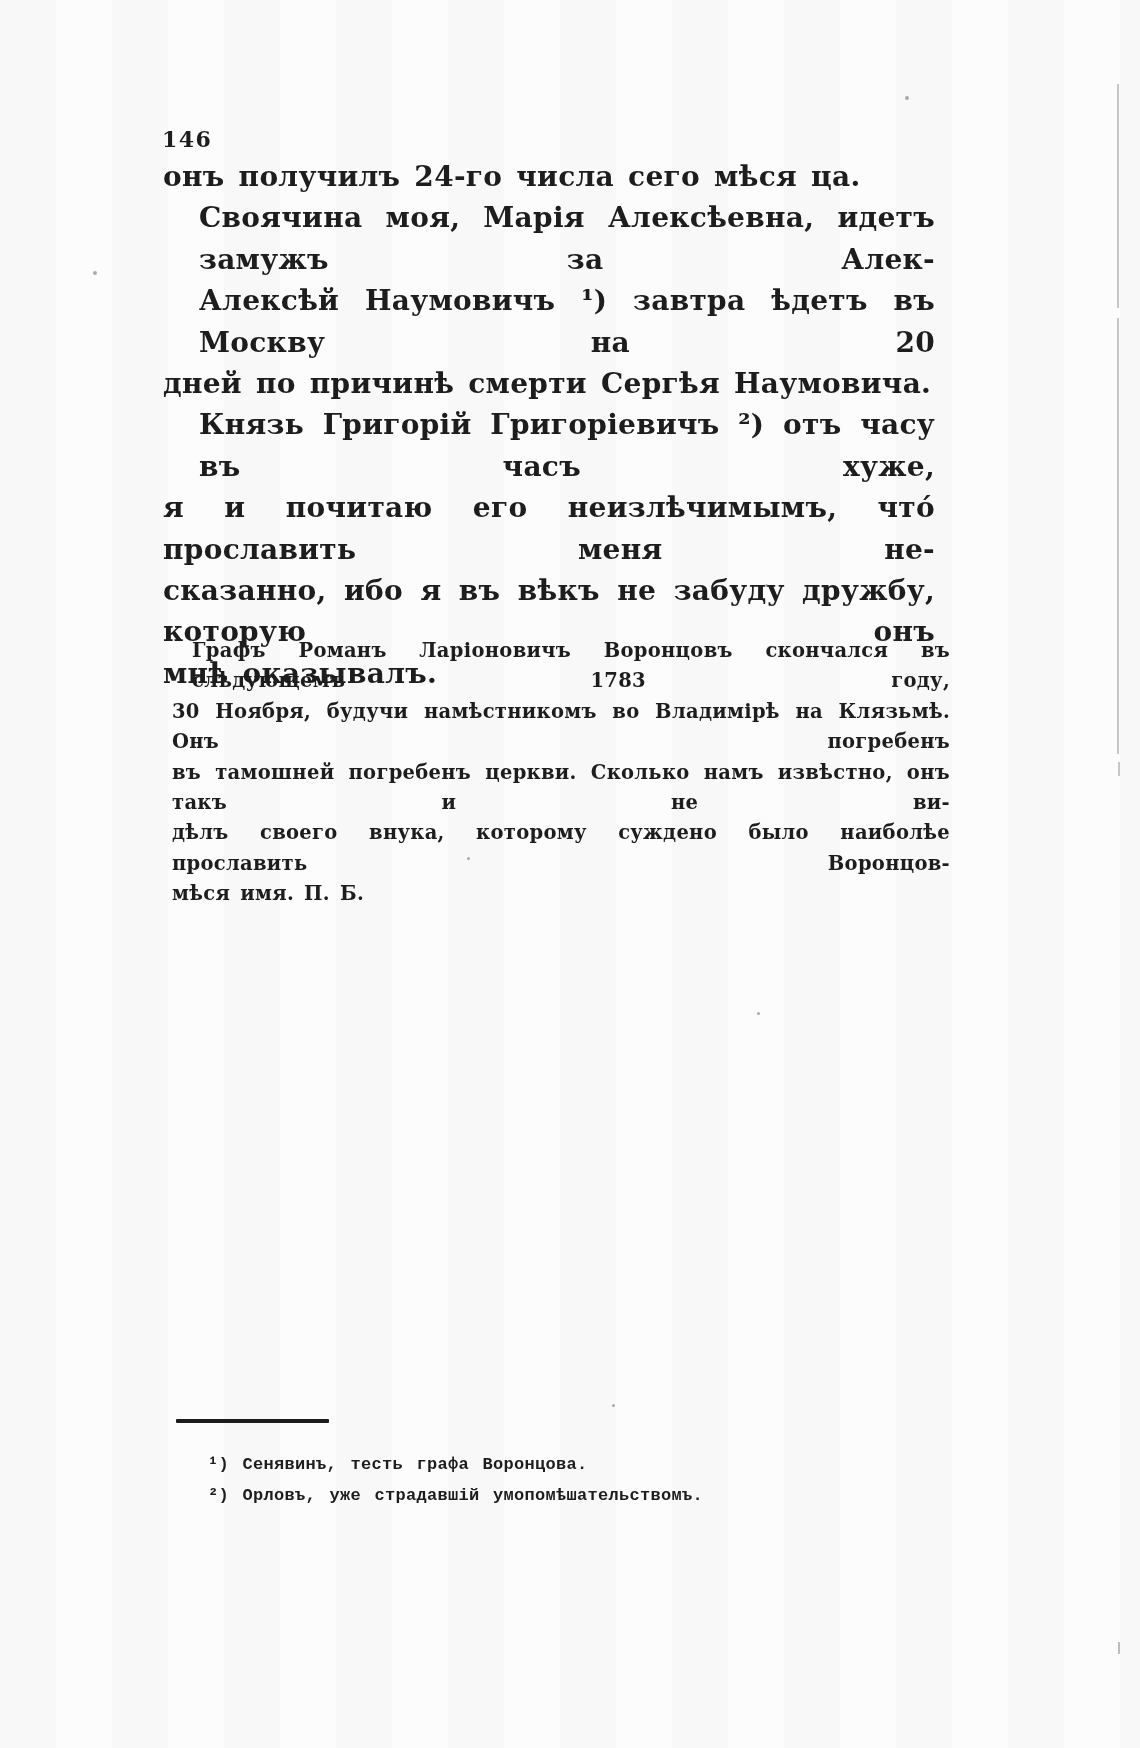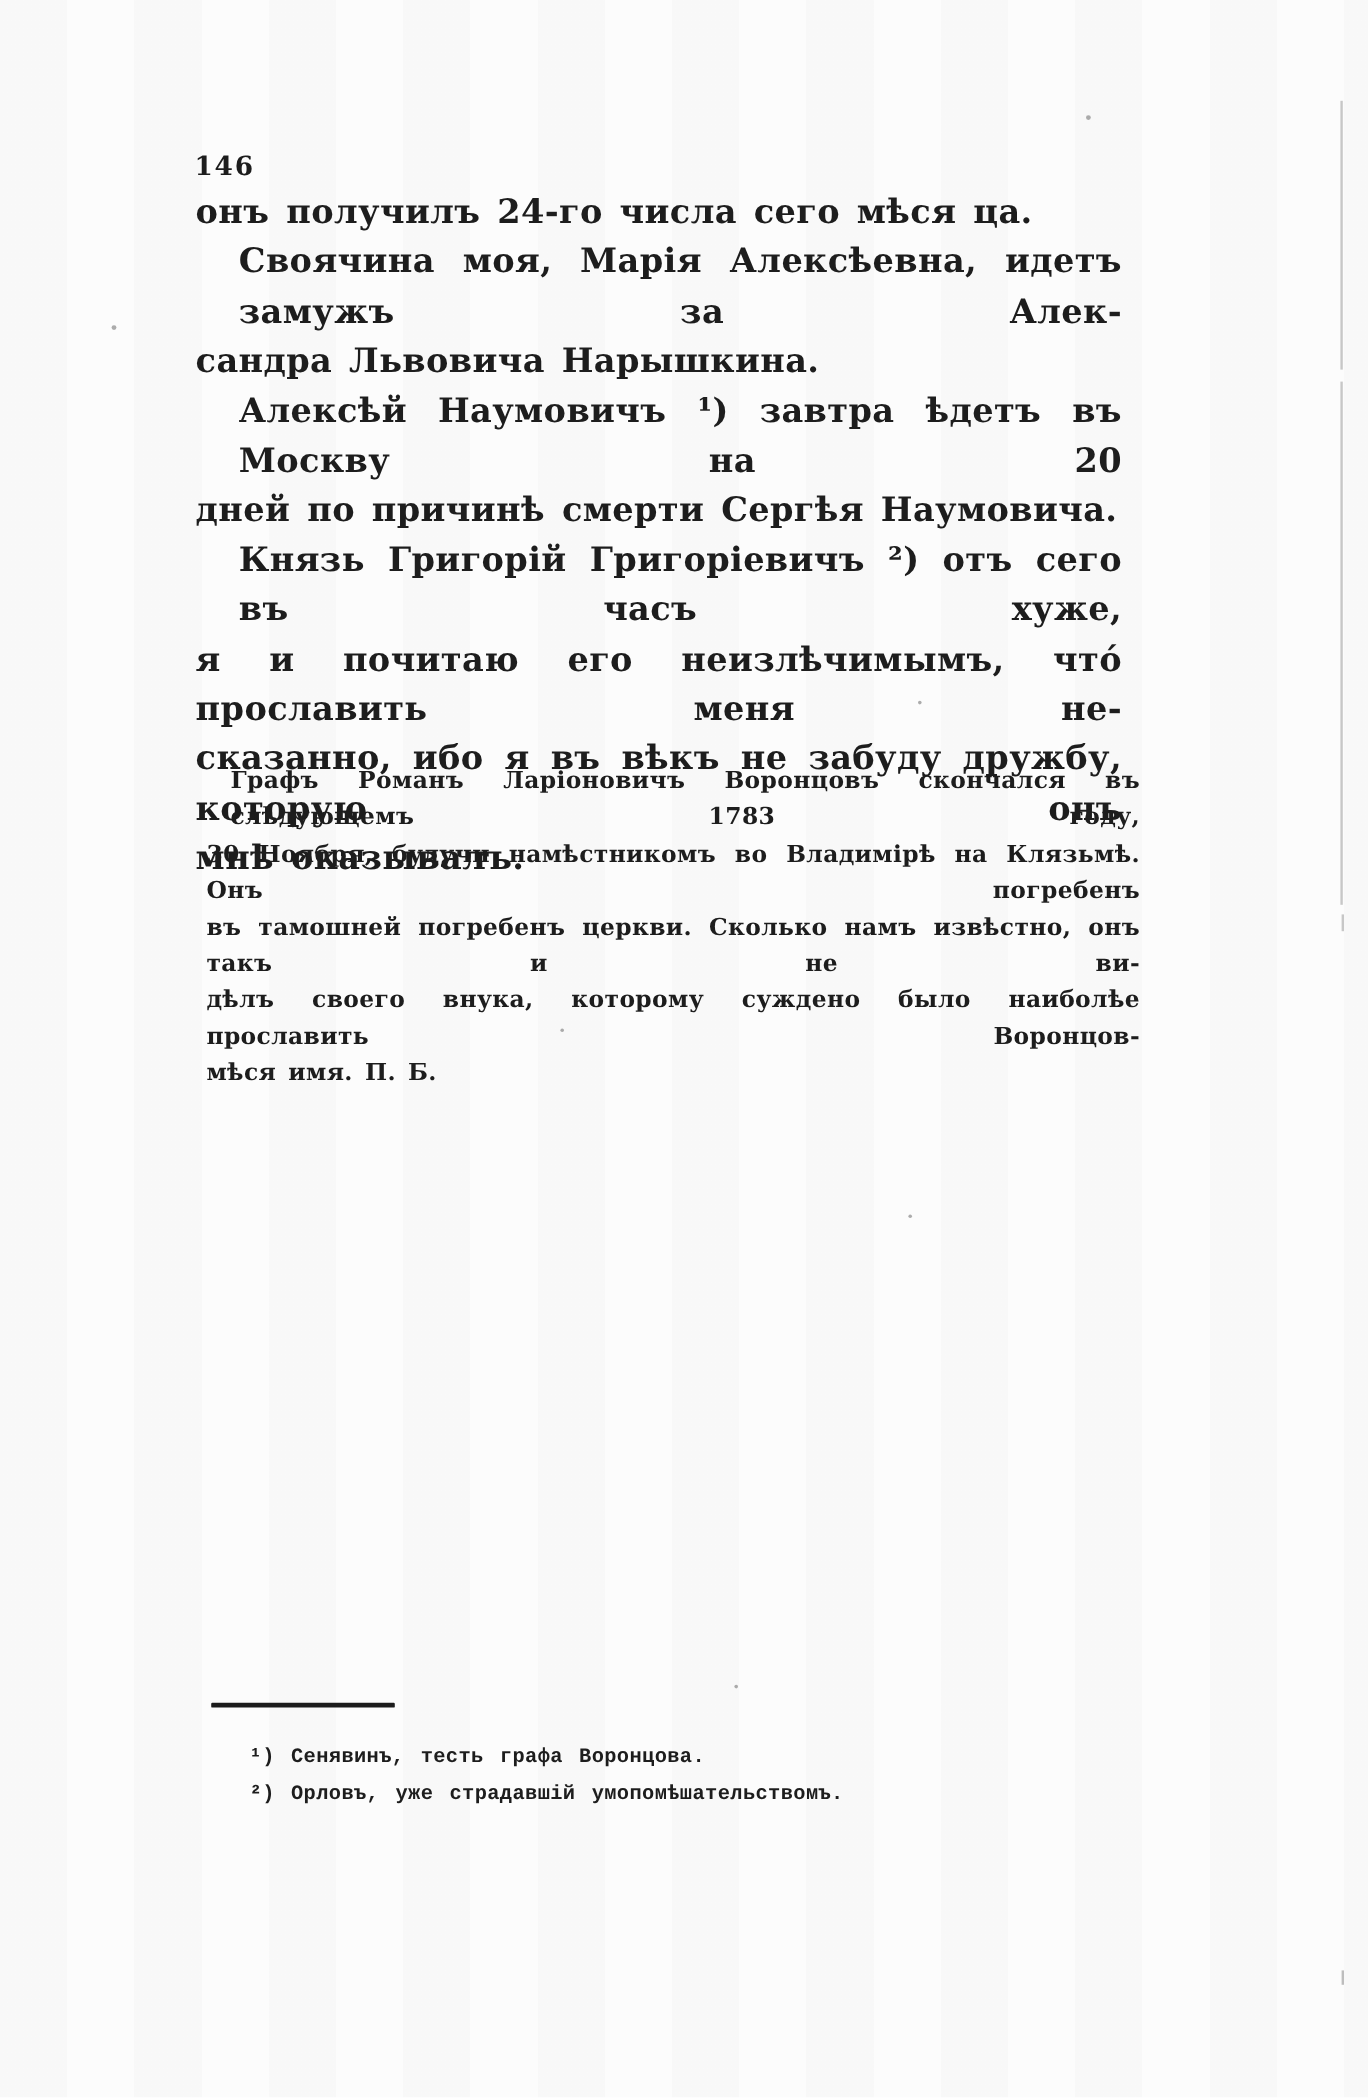--- a/index.html
+++ b/index.html
@@ -115,24 +115,23 @@
 </head>
 <body>
 
 <div class="page">
 
   <div class="pagenum">146</div>
 
   <div class="letter">
     <div class="line end">онъ получилъ 24-го числа сего мѣся ца.</div>
     <div class="line indent">Своячина моя, Марія Алексѣевна, идетъ замужъ за Алек-</div>
-    <div class="line end">сандра Львовича Нарышкина.</div>
     <div class="line indent">Алексѣй Наумовичъ ¹) завтра ѣдетъ въ Москву на 20</div>
     <div class="line end">дней по причинѣ смерти Сергѣя Наумовича.</div>
-    <div class="line indent">Князь Григорій Григоріевичъ ²) отъ сего въ часъ хуже,</div>
+    <div class="line indent">Князь Григорій Григоріевичъ ²) отъ часу въ часъ хуже,</div>
     <div class="line">я и почитаю его неизлѣчимымъ, что́ прославить меня не-</div>
     <div class="line">сказанно, ибо я въ вѣкъ не забуду дружбу, которую онъ</div>
     <div class="line end">мнѣ оказывалъ.</div>
   </div>
 
   <div class="note">
     <div class="line indent">Графъ Романъ Ларіоновичъ Воронцовъ скончался въ слѣдующемъ 1783 году,</div>
     <div class="line">30 Ноября, будучи намѣстникомъ во Владимірѣ на Клязьмѣ. Онъ погребенъ</div>
     <div class="line">въ тамошней погребенъ церкви. Сколько намъ извѣстно, онъ такъ и не ви-</div>
     <div class="line">дѣлъ своего внука, которому суждено было наиболѣе прославить Воронцов-</div>

